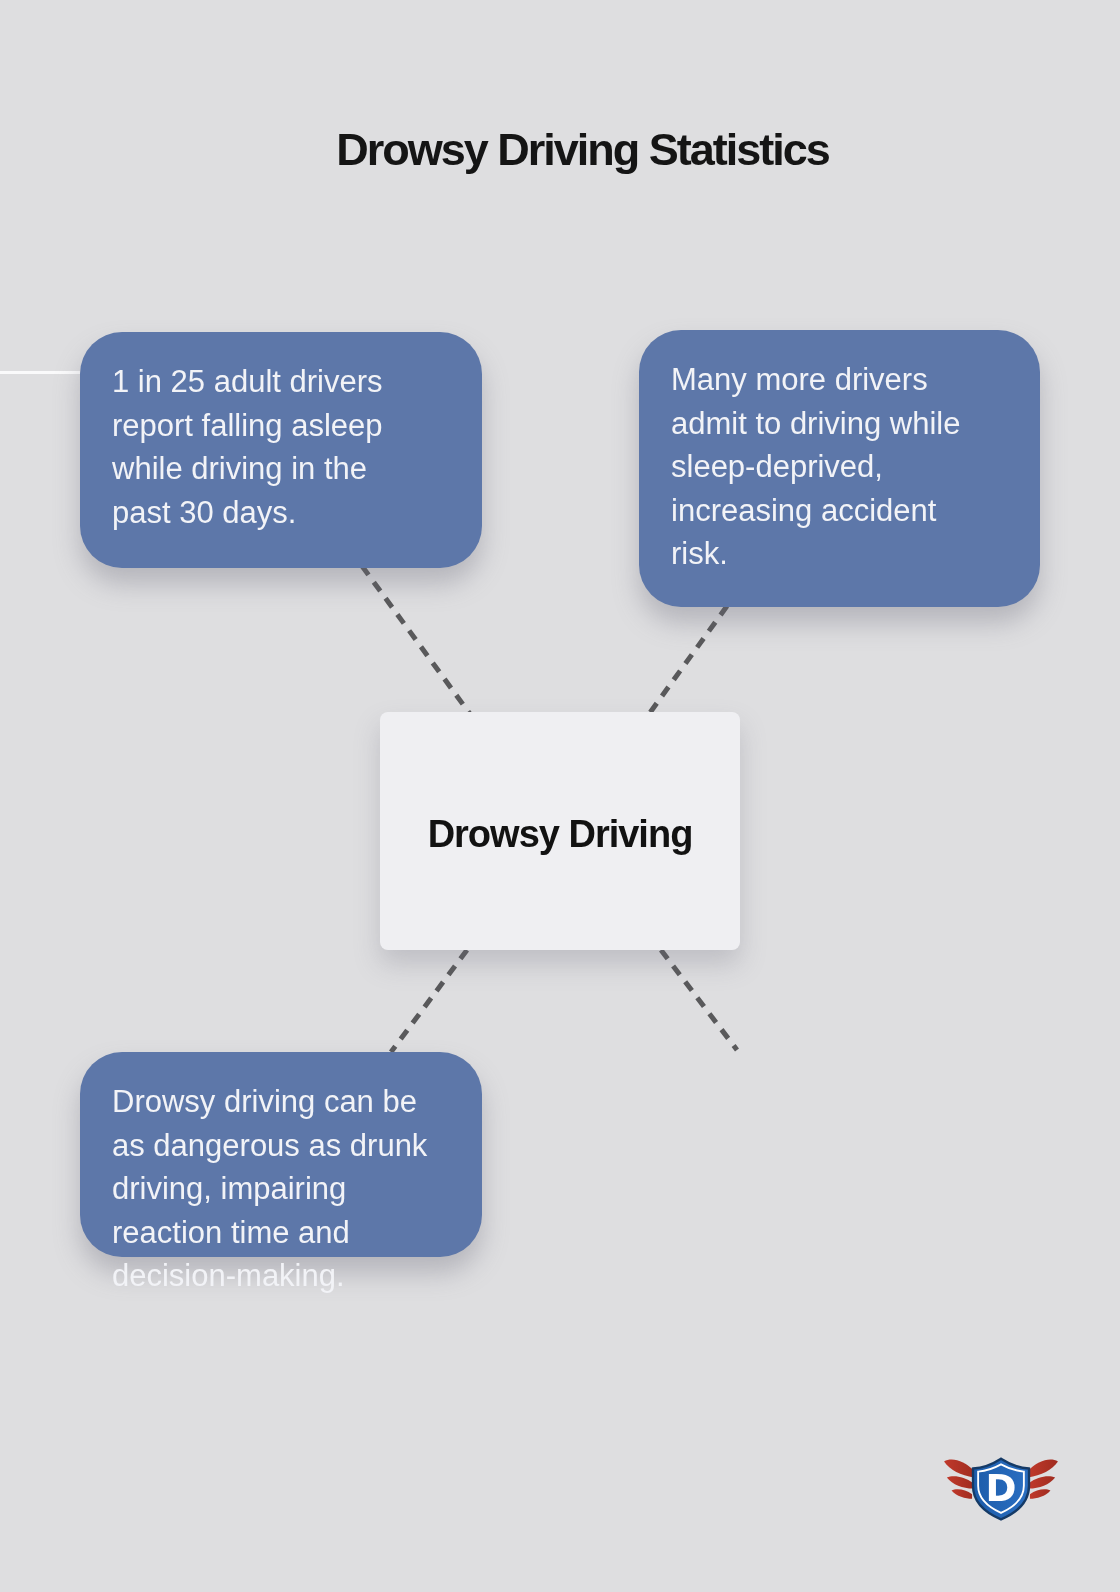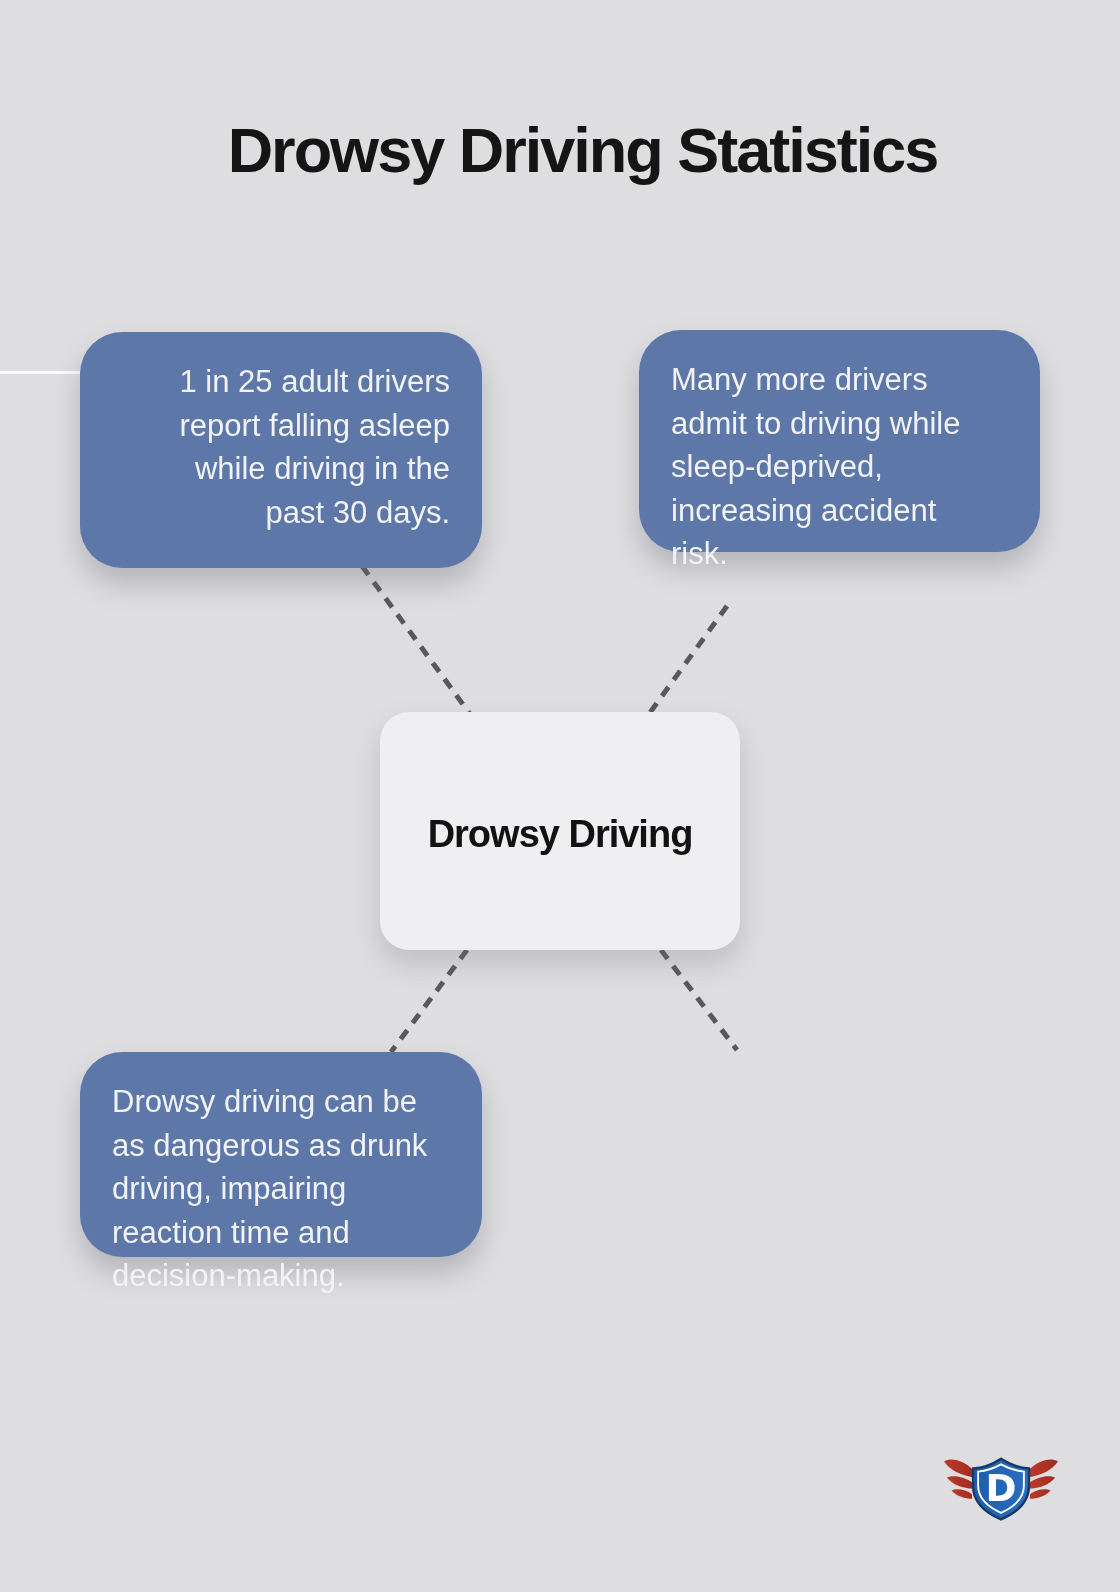--- a/index.html
+++ b/index.html
@@ -10,26 +10,26 @@
     margin: 0 auto;
     background: #dedee0;
     overflow: hidden;
     font-family: "Liberation Sans", "DejaVu Sans", sans-serif;
   }
   .title {
     position: absolute;
     left: 0; right: 0;
     top: 110px;
     text-align: center;
-    font-size: 63px;
+    font-size: 45px;
     line-height: 1.05;
     font-weight: bold;
     letter-spacing: -2px;
     color: #151515;
-    margin: 7px;
+    margin: 16px;
     padding-left: 45px;
   }
   .connectors {
     position: absolute;
     left: 0; top: 0;
     width: 1120px; height: 1592px;
   }
   .connectors line {
     stroke: #59595b;
     stroke-width: 5;
@@ -43,30 +43,30 @@
     box-sizing: border-box;
     padding: 28px 32px;
   }
   .stat-box p {
     margin: 0;
     color: #f2f3f7;
     font-size: 31px;
     line-height: 43.5px;
     white-space: pre-line;
   }
-  .box-tl { left: 80px;  top: 332px;  width: 402px; height: 236px; text-align: right; }
-  .box-tr { left: 639px; top: 330px;  width: 401px; height: 222px; }
+  .box-tl { left: 80px;  top: 332px;  width: 402px; height: 236px; }
+  .box-tr { left: 639px; top: 330px;  width: 401px; height: 277px; }
   .box-bl { left: 80px;  top: 1052px; width: 402px; height: 205px; }
   .box-br { left: 639px; top: 1052px; width: 401px; height: 233px; }
   .center-node {
     position: absolute;
     left: 380px; top: 712px;
     width: 360px; height: 238px;
     background: #efeff2;
-    border-radius: 29px;
+    border-radius: 8px;
     box-shadow: 0 14px 26px rgba(110,110,125,0.28);
     display: flex;
     align-items: center;
     justify-content: center;
   }
   .center-node span {
     font-size: 38px;
     font-weight: bold;
     letter-spacing: -1px;
     color: #121212;

